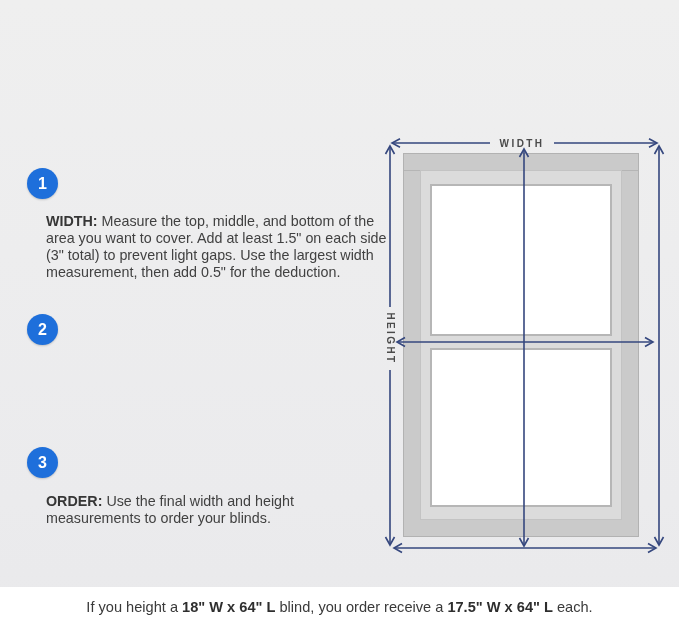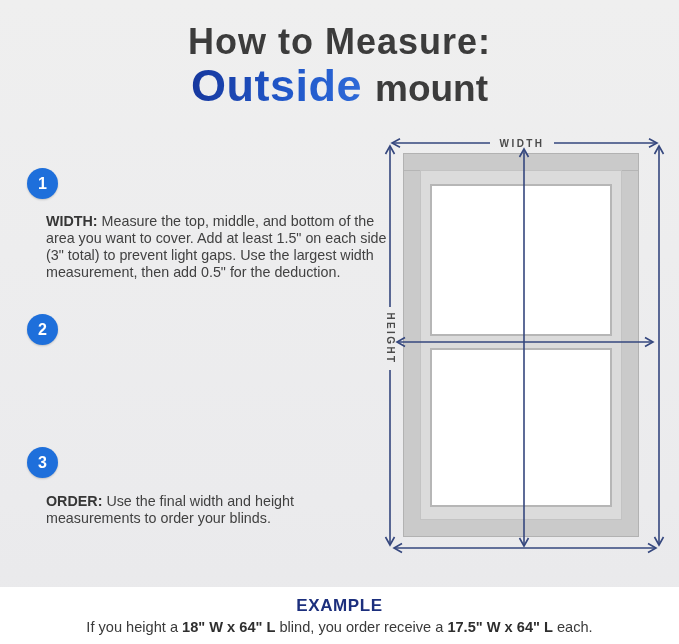--- a/index.html
+++ b/index.html
@@ -65,27 +65,20 @@
   }
   .ex-h{font-size:17px;font-weight:700;letter-spacing:.6px;color:var(--heading-navy);}
   .ex-l{margin-top:3px;font-size:14.6px;color:#3a3a3a;}
   .ex-l .b{font-weight:700;color:#2e2e2e;}
 </style>
 </head>
 <body>
 
 <div class="page">
 
-  <header class="title">
-    <div class="t1">How to Measure:</div>
-    <div class="t2">
-      <span class="hl">Outside</span>
-      <span class="suf">mount</span>
-    </div>
-  </header>
 
   <div class="badge b1">
     <span>1</span>
   </div>
   <p class="step s1"><span class="lbl">WIDTH:</span><span> Measure the top, middle, and bottom of the area you want to cover. Add at least 1.5" on each side (3" total) to prevent light gaps. Use the largest width measurement, then add 0.5" for the deduction.</span></p>
 
   <div class="badge b2">
     <span>2</span>
   </div>
 
@@ -137,17 +130,16 @@
     </g>
 
     <g class="arrow">
       <path d="M394 548 H656"></path>
       <path d="M402 543.5 L394 548 L402 552.5"></path>
       <path d="M648 543.5 L656 548 L648 552.5"></path>
     </g>
   </svg>
 
   <footer class="bottom">
-    <div class="ex-h">EXAMPLE</div>
     <div class="ex-l"><span>If you height a </span><span class="b">18" W x 64" L</span><span> blind, you order receive a </span><span class="b">17.5" W x 64" L</span><span> each.</span></div>
   </footer>
 
 </div>
 
 </body></html>

